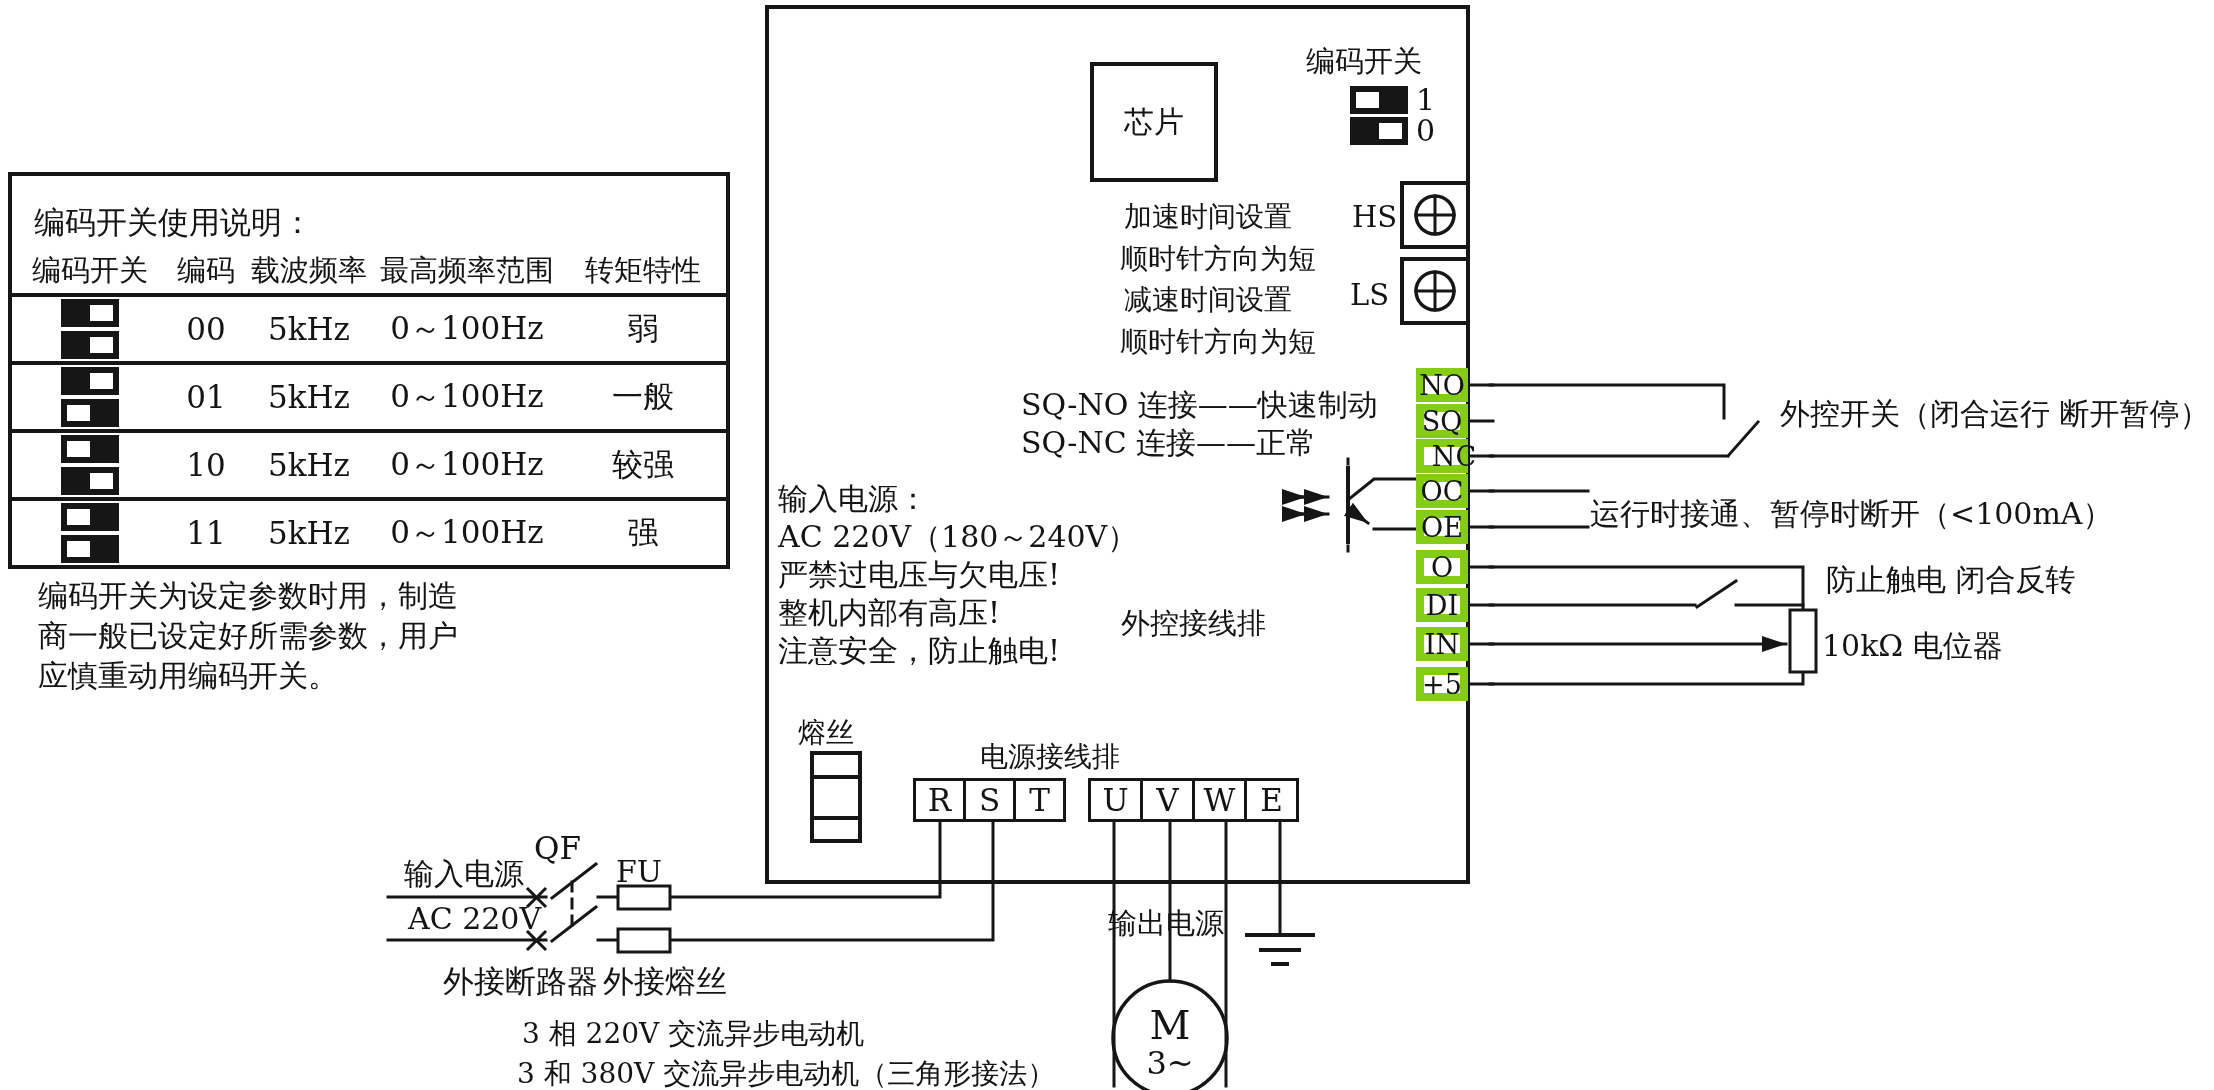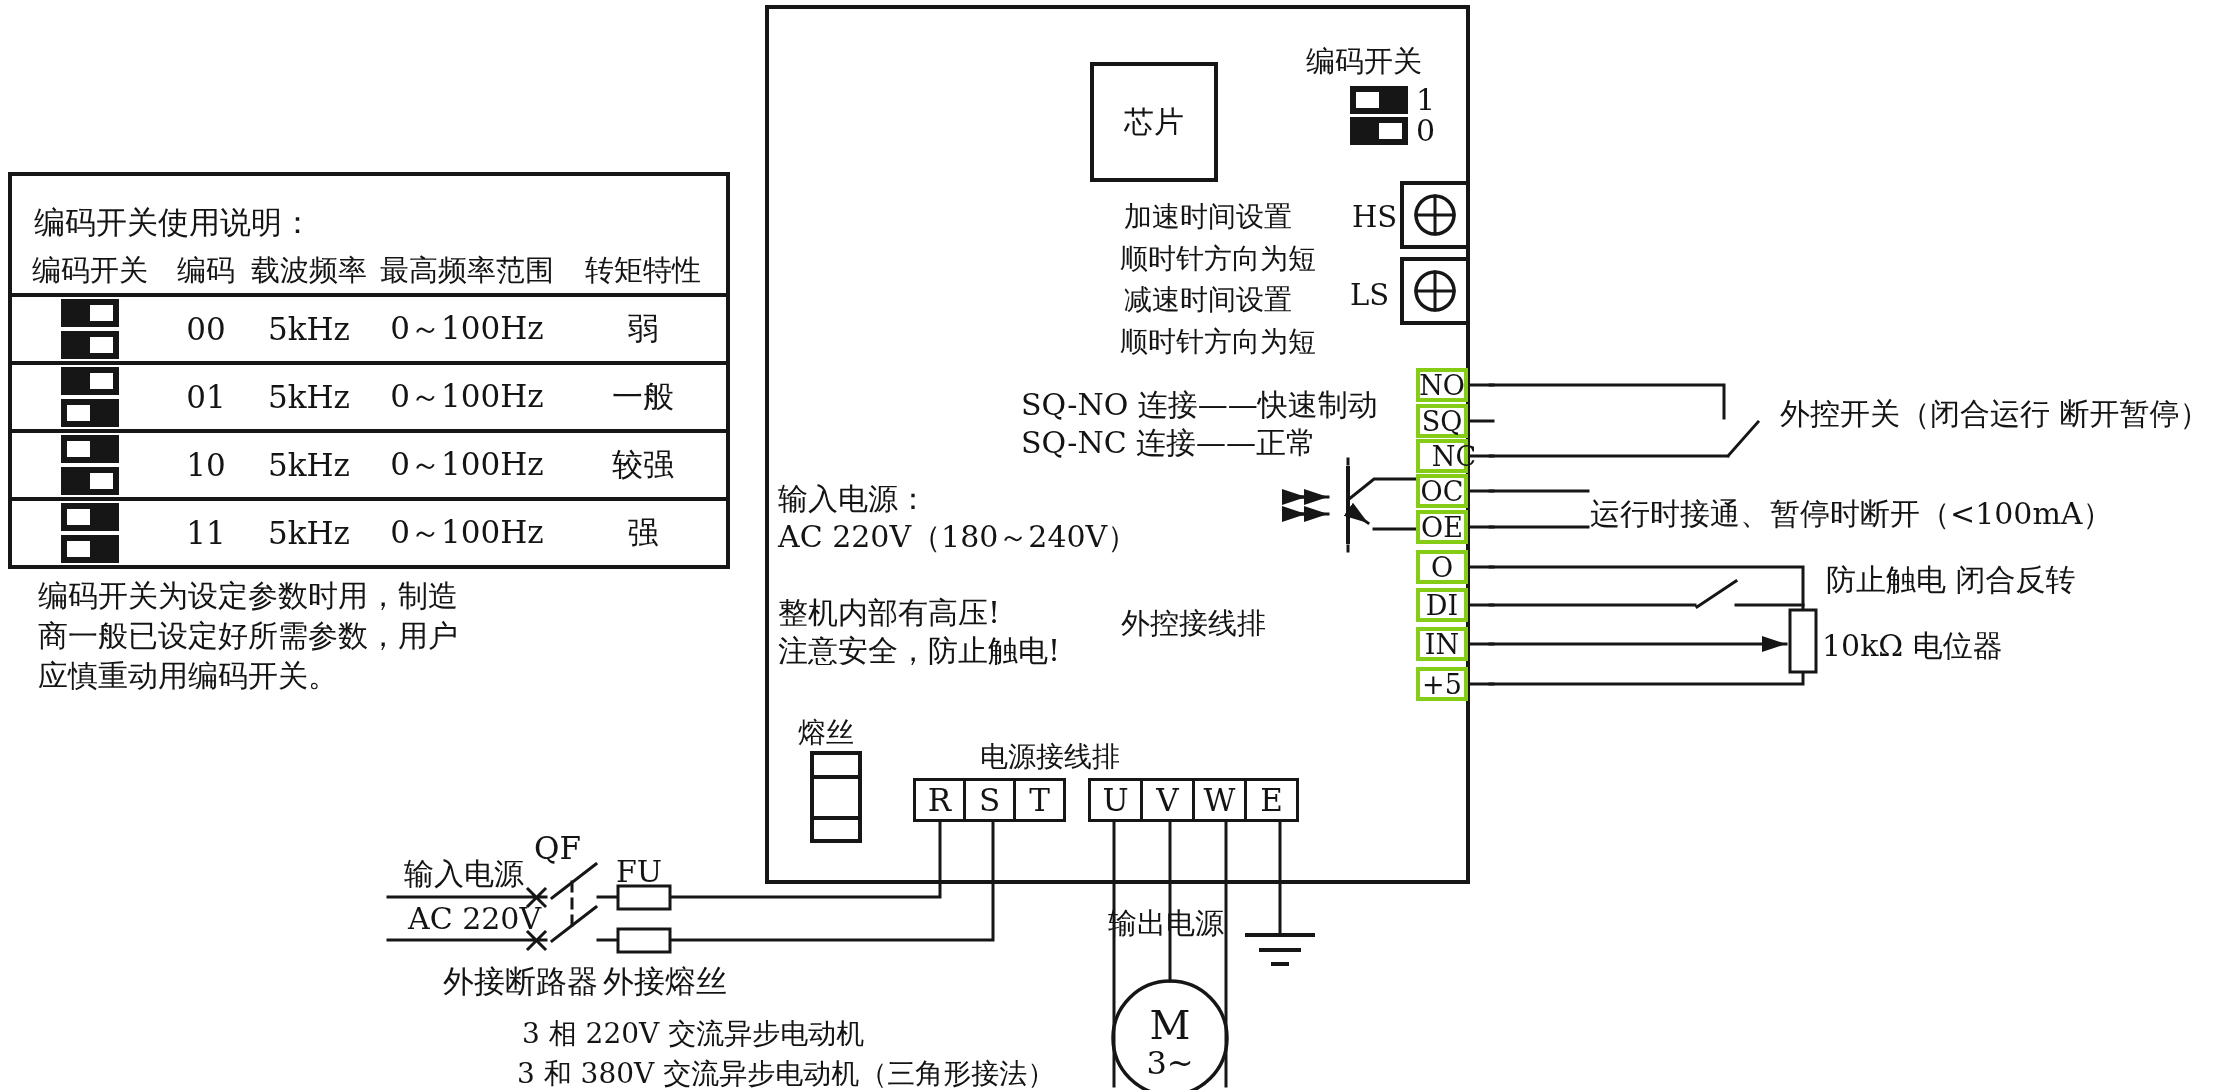--- a/index.html
+++ b/index.html
@@ -12,21 +12,21 @@
            border:4px solid #161616;box-sizing:border-box;background:transparent;}
   .chipbox{position:absolute;left:1090px;top:62px;width:128px;height:120px;border:4px solid #161616;
            box-sizing:border-box;display:flex;align-items:center;justify-content:center;font-size:30px;background:#fff;}
   
   .dip{display:inline-flex;border:3px solid #161616;width:58px;height:28px;box-sizing:border-box;background:#fff;}
   .dip i{flex:1;display:block;box-sizing:border-box;}
   .dip i.b{background:#161616;}
   .dip i.w{background:#fff;border:3px solid #161616;}
   .dipstack{display:inline-flex;flex-direction:column;gap:4px;vertical-align:middle;}
   
-  .term{position:absolute;left:1416px;width:52px;height:34px;border:4px solid #84cc16;box-sizing:border-box;
+  .term{position:absolute;left:1416px;width:52px;height:34px;border:8px solid #84cc16;box-sizing:border-box;
         display:flex;align-items:center;justify-content:center;font-size:27px;background:#fff;}
   
   .pstrip{position:absolute;top:778px;display:flex;}
   .pterm{width:53px;height:44px;border:3px solid #161616;box-sizing:border-box;display:flex;
          align-items:center;justify-content:center;font-size:31px;background:#fff;}
   .pterm+.pterm{margin-left:-3px;}
   .uterm{width:55px;}
   
   .dtable{position:absolute;left:8px;top:172px;width:722px;border:4px solid #161616;box-sizing:border-box;background:#fff;}
   .t-title{height:52px;display:flex;align-items:center;padding-left:22px;font-size:31px;margin-top:21px;}
@@ -134,20 +134,21 @@
   <div class="abs smalllab" style="left:1124px;top:281px;">减速时间设置</div>
   <div class="abs smalllab" style="left:1120px;top:323px;">顺时针方向为短</div>
   <div class="abs" style="left:1352px;top:200px;font-size:29px;">HS</div>
   <div class="abs" style="left:1350px;top:278px;font-size:29px;">LS</div>
 
   <div class="abs sqline" style="left:973px;top:386px;">SQ-NO 连接——快速制动</div>
   <div class="abs sqline" style="left:973px;top:424px;">SQ-NC 连接——正常</div>
 
   <div class="abs wline" style="left:778px;top:480px;">输入电源：</div>
   <div class="abs wline" style="left:778px;top:518px;">AC 220V（180～240V）</div>
+  <div class="abs wline" style="left:778px;top:556px;">严禁过电压与欠电压!</div>
   <div class="abs wline" style="left:778px;top:594px;">整机内部有高压!</div>
   <div class="abs wline" style="left:778px;top:632px;">注意安全，防止触电!</div>
 
   <div class="abs" style="left:1121px;top:604px;font-size:29px;">外控接线排</div>
 
   <div class="term" style="top:368px;">NO</div>
   <div class="term" style="top:404px;">SQ</div>
   <div class="term" style="top:439px;padding-left:24px;">NC</div>
   <div class="term" style="top:474px;">OC</div>
   <div class="term" style="top:510px;">OE</div>

